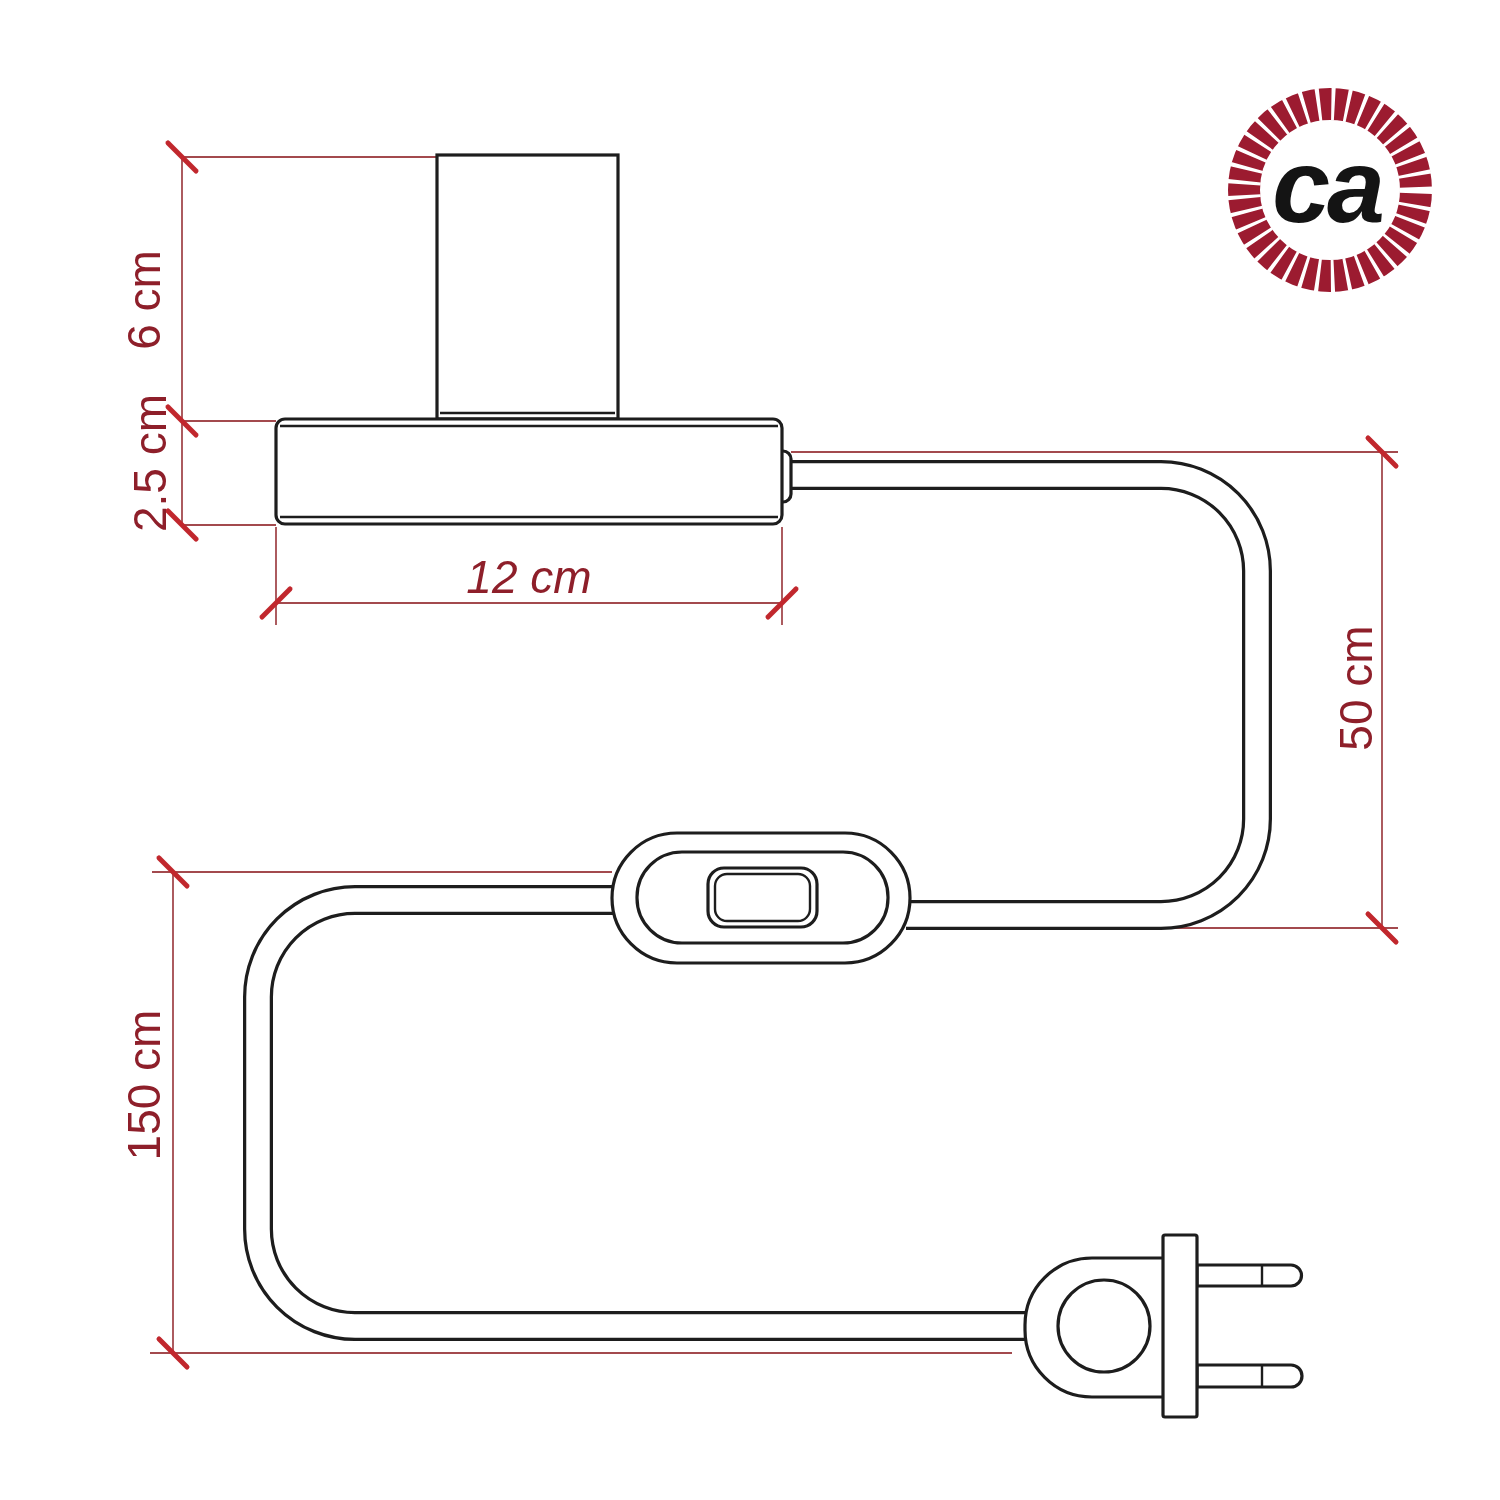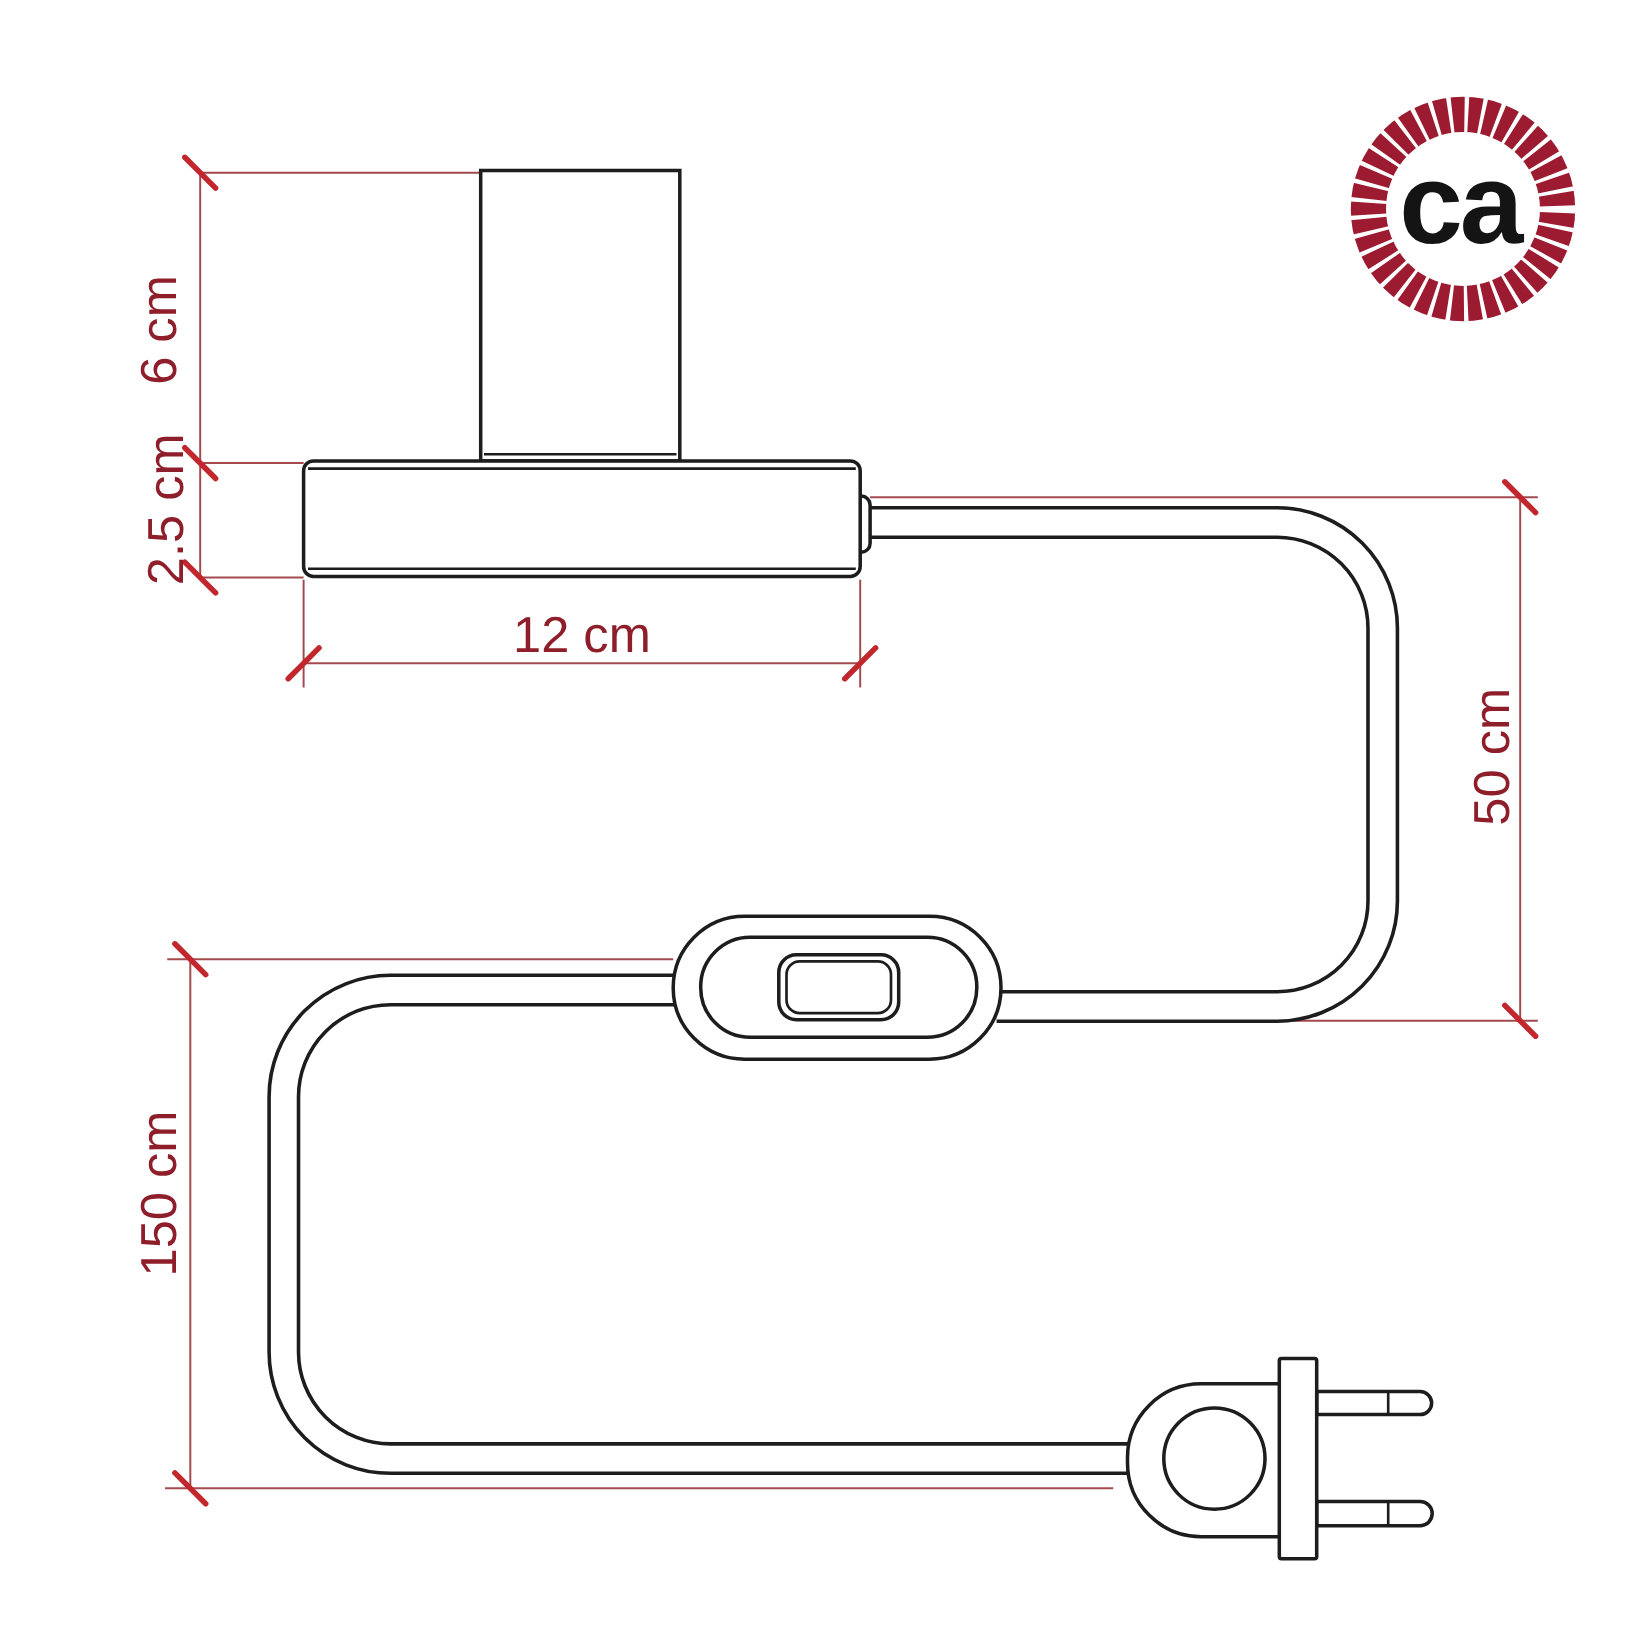--- a/index.html
+++ b/index.html
@@ -16,21 +16,21 @@
   .cable-outer{fill:none;stroke:var(--line);stroke-width:30px;}
   .cable-inner{fill:none;stroke:#fff;stroke-width:23.5px;}
   .dim{fill:none;stroke:var(--dim);stroke-width:1.8px;}
   .tick{fill:none;stroke:var(--tick);stroke-width:5px;stroke-linecap:round;}
   .ring-base{fill:none;stroke:var(--ring);stroke-width:32px;}
   .ring-stripes{fill:none;stroke:#fff;stroke-width:33px;stroke-dasharray:3.5 11;}
   .dim-label{position:absolute;font-size:46px;color:var(--text);white-space:nowrap;
              transform:translate(-50%,-50%);line-height:1;}
   .dim-label.vert{transform:translate(-50%,-50%) rotate(-90deg);}
   .logo-text{position:absolute;font-size:104px;font-weight:bold;color:var(--logoText);
-             letter-spacing:-3px;transform:translate(-50%,-54%);line-height:1;}
+             letter-spacing:-3px;transform:translate(-50%,-54%);line-height:1;font-style:italic;}
 </style>
 </head>
 <body>
 
 <div id="stage">
 
   <svg width="1500" height="1500" viewBox="0 0 1500 1500">
 
     <g>
 
@@ -102,18 +102,18 @@
     </g>
 
     <g>
       <circle class="ring-base" cx="1330" cy="190" r="86"></circle>
       <circle class="ring-stripes" cx="1330" cy="190" r="86"></circle>
     </g>
   </svg>
 
   <div class="dim-label vert" style="left:144px;top:300px;">6 cm</div>
   <div class="dim-label vert" style="left:150px;top:463px;">2.5 cm</div>
-  <div class="dim-label" style="left:529px;top:577px;">12 cm</div>
+  <div class="dim-label" style="left:529px;top:577px;font-style:italic;">12 cm</div>
   <div class="dim-label vert" style="left:1356px;top:688px;">50 cm</div>
   <div class="dim-label vert" style="left:144px;top:1085px;">150 cm</div>
 
   <div class="logo-text" style="left:1327px;top:190px;">ca</div>
 </div>
 
 </body></html>

